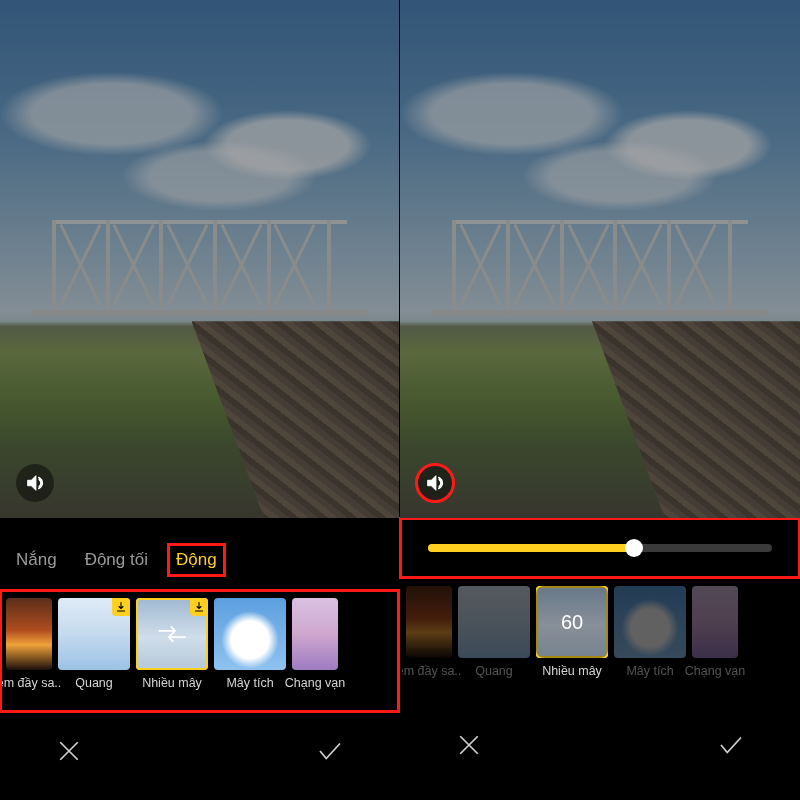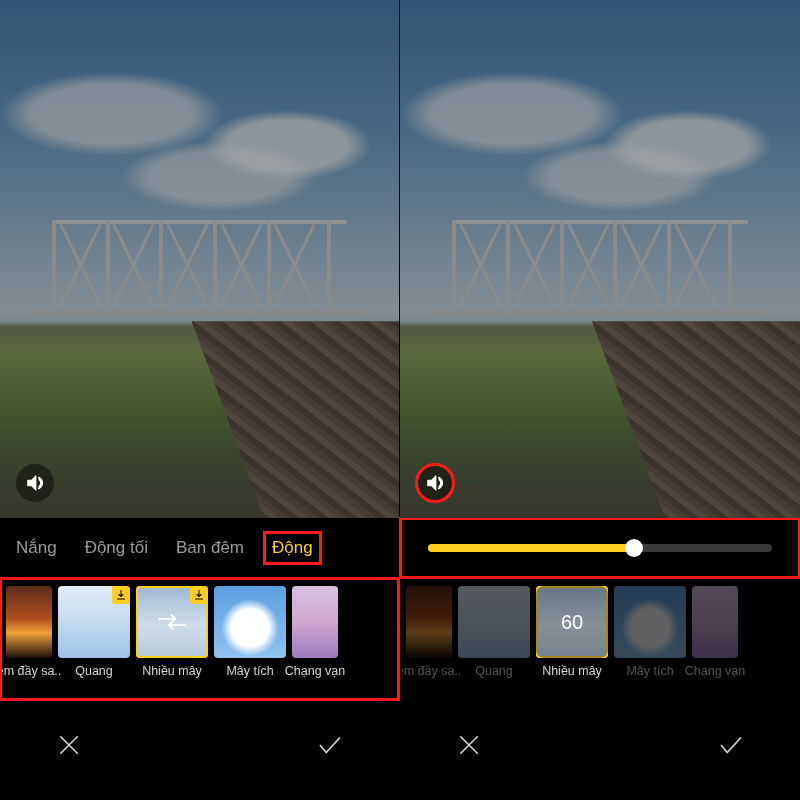--- a/index.html
+++ b/index.html
@@ -104,20 +104,21 @@
   .hi-red { outline: 3px solid #ff1a1a; outline-offset: -2px; }
 
   
   .tabrow {
     height: 60px;
     display: flex;
     align-items: center;
     padding: 0 8px;
     gap: 12px;
     width: 100%;
+    margin-top: 12px;
   }
   .tab {
     font-size: 17px;
     color: #9a9a9a;
     padding: 6px 8px;
     white-space: nowrap;
     cursor: pointer;
   }
   .tab.active { color: #ffcf1f; font-weight: 500; }
 
@@ -258,21 +259,20 @@
       <svg viewBox="0 0 24 24">
           <path d="M4 9v6h4l5 5V4L8 9H4z" fill="#fff"></path>
           <path d="M16.5 8c1.2 1 2 2.4 2 4s-.8 3-2 4M16 6c2.4 1.2 4 3.4 4 6s-1.6 4.8-4 6" stroke="#fff" stroke-width="1.6" fill="none" stroke-linecap="round"></path>
         </svg>
     </div>
   </div>
 
   <div class="tabrow">
     <div class="tab">Nắng</div>
     <div class="tab">Động tối</div>
-    <div class="tab">Ban đêm</div>
     <div class="tab active hi-red" style="">Động</div>
   </div>
 
   <div class="strip-wrap hi-red">
     <div class="strip">
       <div class="thumb partial">
         <div class="img t-sunset"></div>
         <div class="lbl">êm đầy sa..</div>
       </div>
       <div class="thumb">

